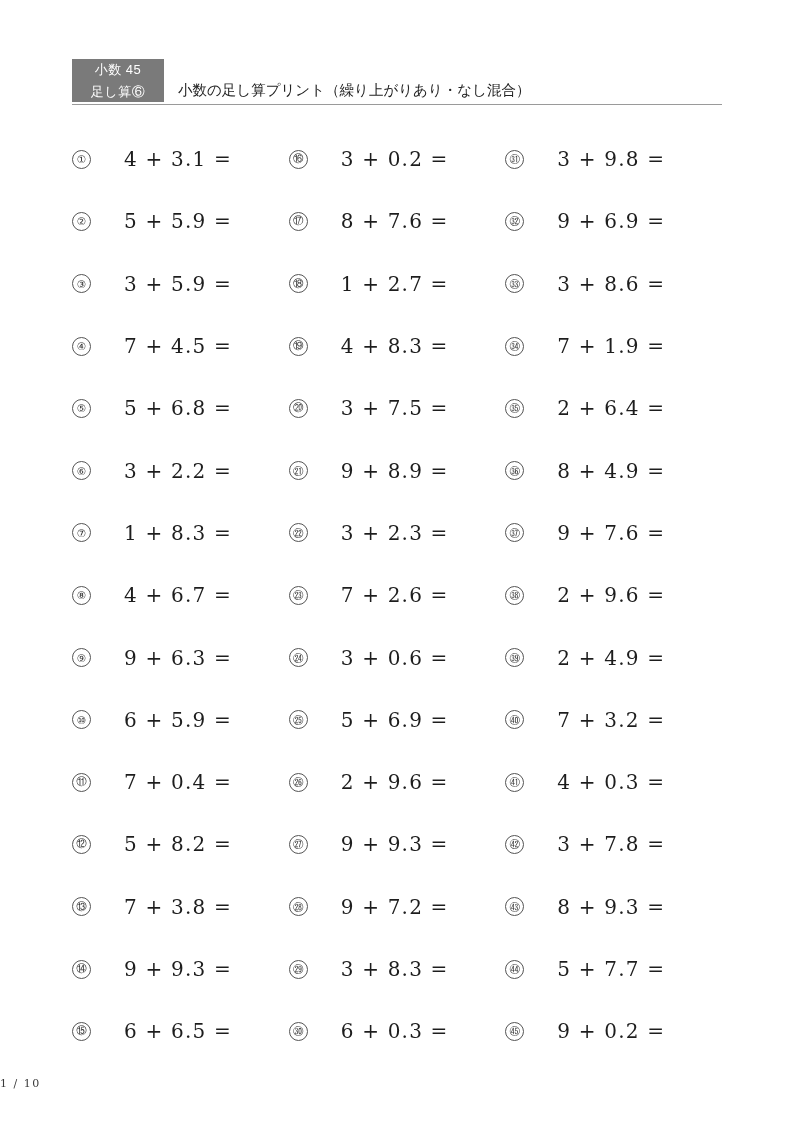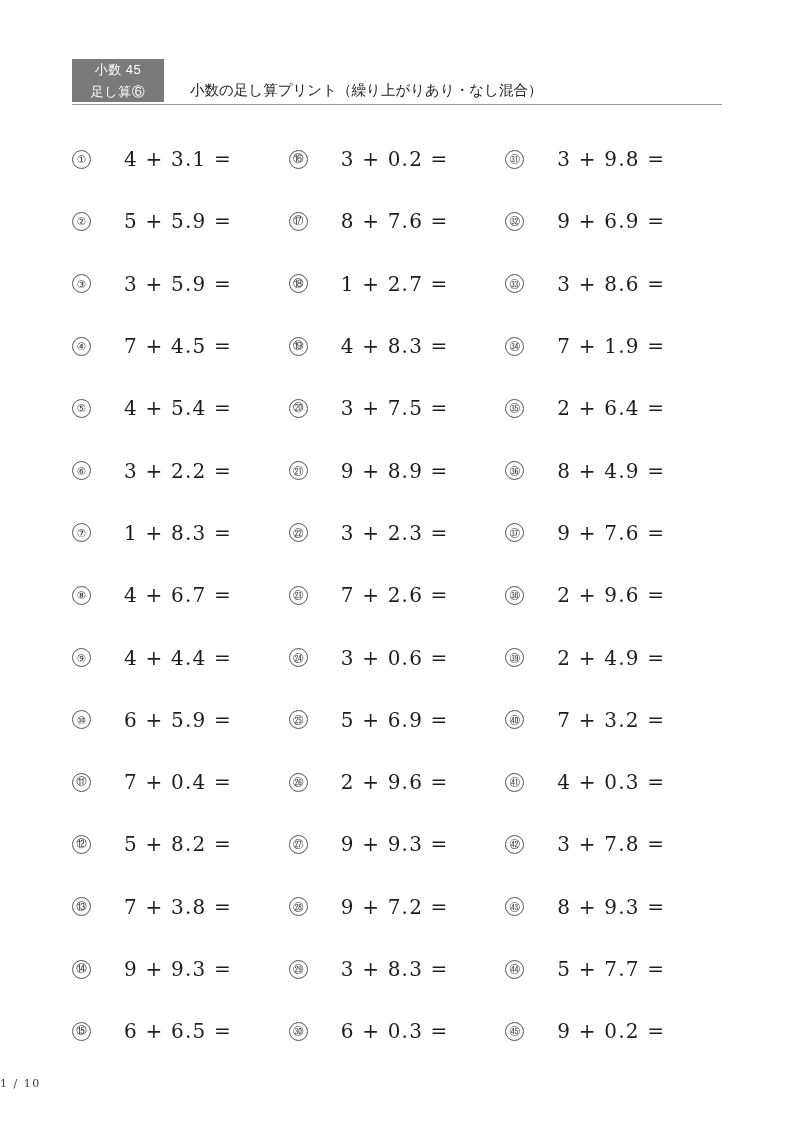--- a/index.html
+++ b/index.html
@@ -44,21 +44,20 @@
     line-height: 1.65;
     letter-spacing: 0.5px;
   }
   .header-badge span { display: block; }
   .header-titles {
     flex: 1;
     padding-left: 14px;
     display: flex;
     flex-direction: column;
     justify-content: center;
-    margin-left: 12px;
   }
   .title-main {
     font-family: "Liberation Sans", sans-serif;
     font-size: 14.5px;
     color: #222;
     line-height: 1.5;
     white-space: nowrap;
   }
   .title-sub {
     font-family: "Liberation Sans", sans-serif;
@@ -193,21 +192,21 @@
         <span class="num">⑲</span>
         <span class="expr">4 + 8.3 =</span>
       </div>
     <div class="cell">
         <span class="num">㉞</span>
         <span class="expr">7 + 1.9 =</span>
       </div>
 
     <div class="cell">
         <span class="num">⑤</span>
-        <span class="expr">4 + 5.4 =</span>
+        <span class="expr">5 + 6.8 =</span>
       </div>
     <div class="cell">
         <span class="num">⑳</span>
         <span class="expr">3 + 7.5 =</span>
       </div>
     <div class="cell">
         <span class="num">㉟</span>
         <span class="expr">2 + 6.4 =</span>
       </div>
 
@@ -245,21 +244,21 @@
         <span class="num">㉓</span>
         <span class="expr">7 + 2.6 =</span>
       </div>
     <div class="cell">
         <span class="num">㊳</span>
         <span class="expr">2 + 9.6 =</span>
       </div>
 
     <div class="cell">
         <span class="num">⑨</span>
-        <span class="expr">4 + 4.4 =</span>
+        <span class="expr">9 + 6.3 =</span>
       </div>
     <div class="cell">
         <span class="num">㉔</span>
         <span class="expr">3 + 0.6 =</span>
       </div>
     <div class="cell">
         <span class="num">㊴</span>
         <span class="expr">2 + 4.9 =</span>
       </div>
 

